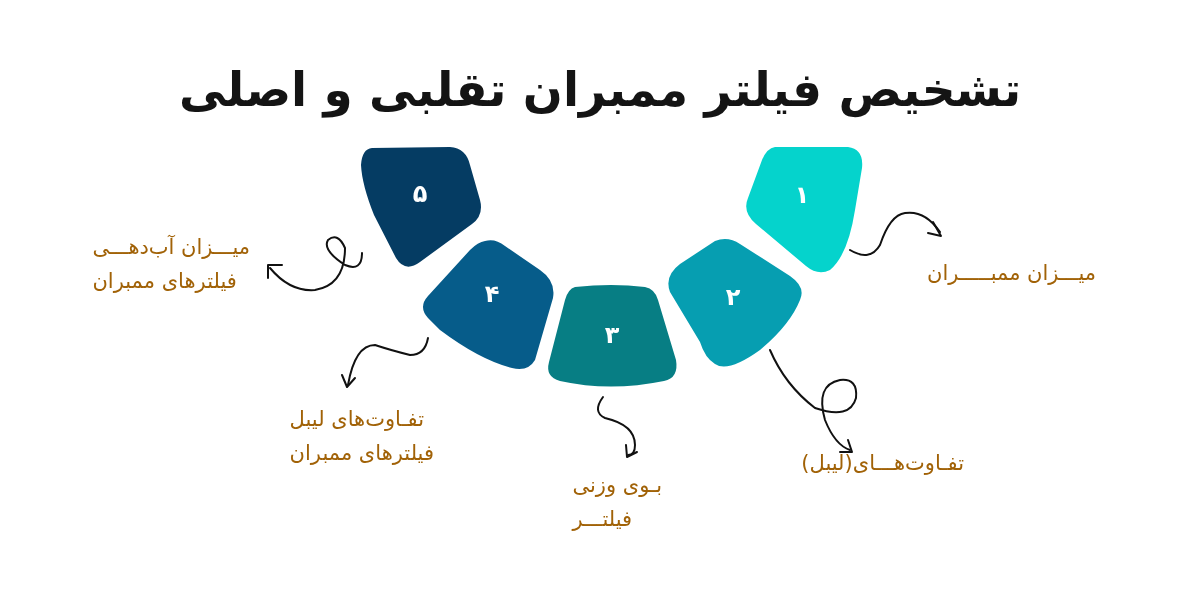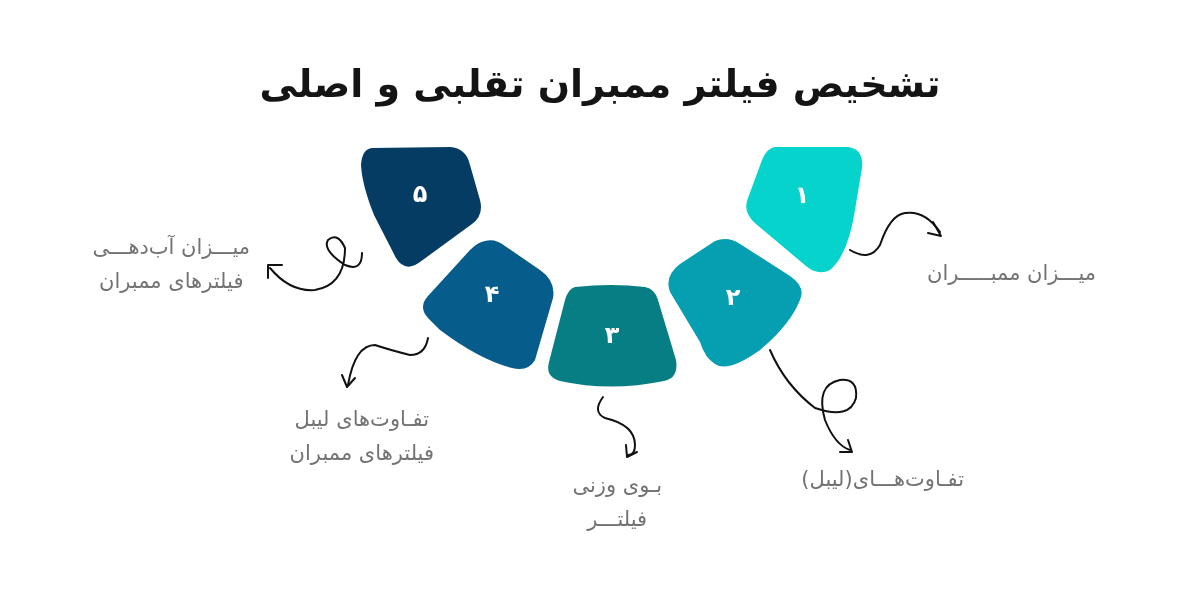--- a/index.html
+++ b/index.html
@@ -1,19 +1,19 @@
 <!DOCTYPE html>
 <html><head>
   <meta charset="utf-8">
   <style>
     html, body { margin:0; padding:0; background:#ffffff; }
     body { width:1200px; height:596px; position:relative; overflow:hidden; font-family:"DejaVu Sans", sans-serif; }
-    .title { position:absolute; left:0; width:1200px; top:62px; text-align:center; font-size:38px; font-weight:bold; color:#141414; direction:rtl; letter-spacing:-0.5px; }
+    .title { position:absolute; left:0; width:1200px; top:62px; text-align:center; font-size:47px; font-weight:bold; color:#141414; direction:rtl; letter-spacing:-0.5px; }
     svg.canvas { position:absolute; left:0; top:0; }
-    .label { position:absolute; direction:rtl; text-align:center; font-size:21px; line-height:34px; color:#737373; white-space:nowrap; }
+    .label { position:absolute; direction:rtl; text-align:left; font-size:21px; line-height:34px; color:#a16207; white-space:nowrap; }
     .label div { display:block; }
     .num { font-family:"DejaVu Sans", sans-serif; font-weight:bold; font-size:24px; fill:#ffffff; text-anchor:middle; dominant-baseline:middle; }
   </style>
 </head>
 <body>
 
 <div class="title">تشخیص فیلتر ممبران تقلبی و اصلی</div>
 
 <svg class="canvas" width="1200" height="596" viewBox="0 0 1200 596">
 
@@ -67,21 +67,21 @@
     <g>
       <path d="M362,253 Q362,272 345,265 Q322,250 328,240 Q338,232 345,248 Q345,285 315,290 Q290,292 270,268"></path>
       <path d="M268,278 L268,265 L282,265"></path>
     </g>
   </g>
 </svg>
 
 <div class="label" style="right:104px; top:256px;">
   <div>میـــزان ممبـــــران</div>
 </div>
-<div class="label" style="right:236px; top:462px;">
+<div class="label" style="right:236px; top:446px;">
   <div>تفـاوت‌هـــای(لیبل)</div>
 </div>
 <div class="label" style="right:538px; top:468px;">
   <div>بـوی وزنی</div>
   <div>فیلتـــر</div>
 </div>
 <div class="label" style="right:766px; top:402px;">
   <div>تفـاوت‌های لیبل</div>
   <div>فیلترهای ممبران</div>
 </div>

